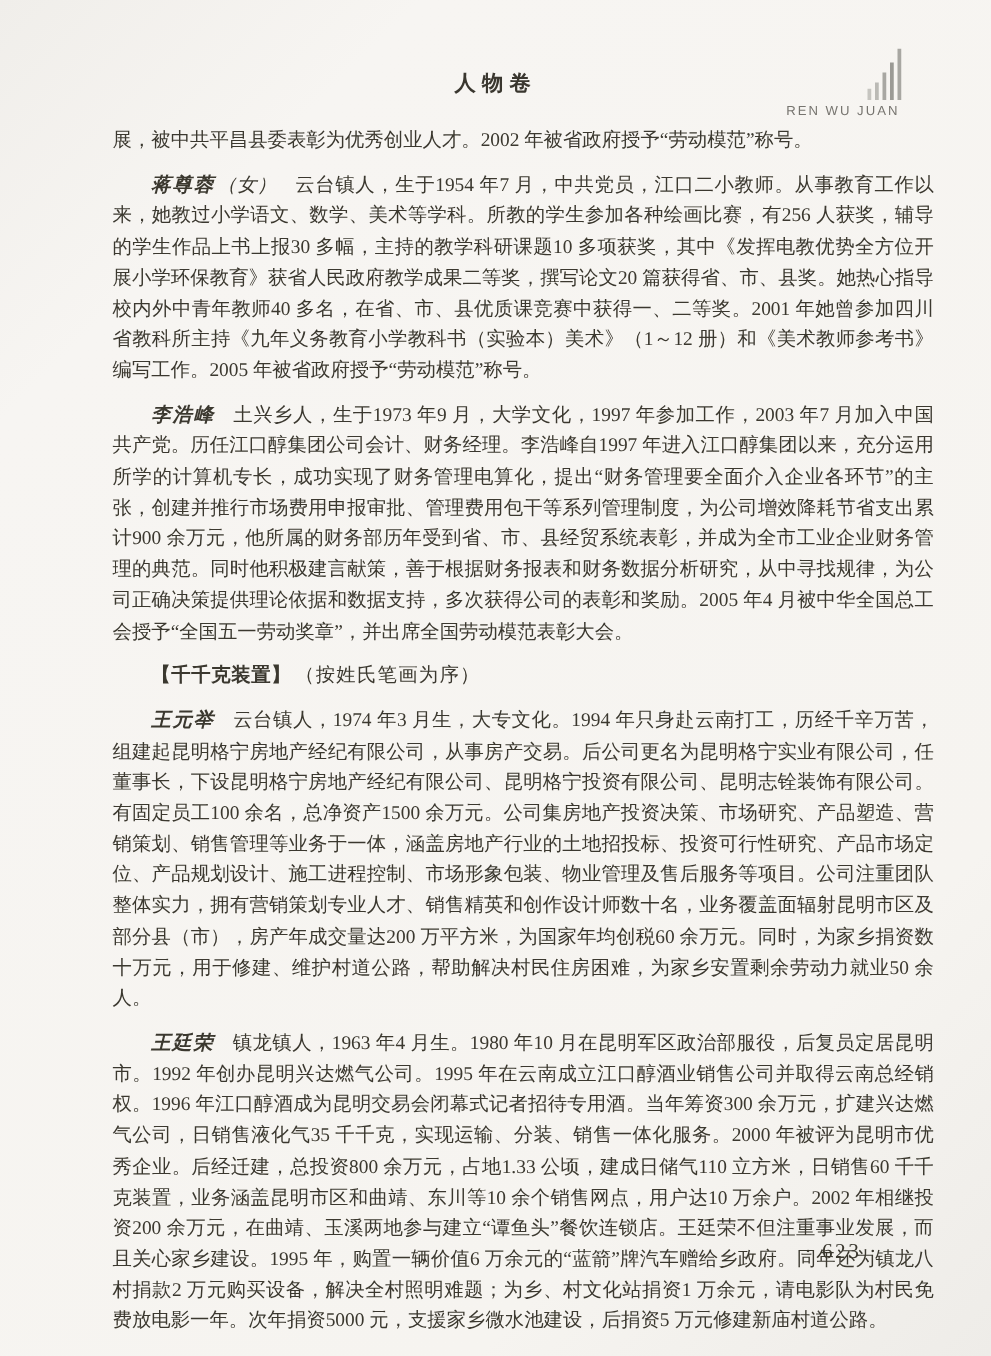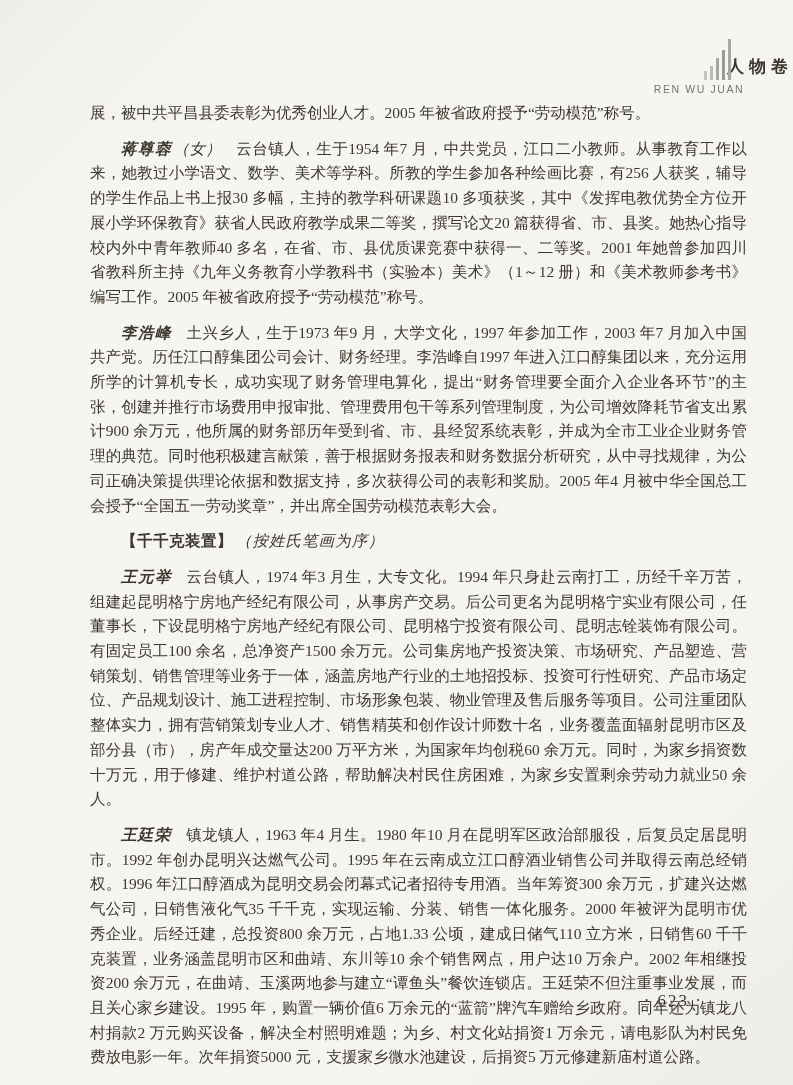--- a/index.html
+++ b/index.html
@@ -16,32 +16,32 @@
     font-family: "Liberation Serif", "DejaVu Serif", serif;
     color: #38352e;
     overflow: hidden;
   }
   
   .header-title {
     position: absolute;
     top: 55px;
     left: 0;
     right: 0;
-    text-align: right;
+    text-align: center;
     font-size: 17px;
     font-weight: bold;
     letter-spacing: 5px;
     color: #3a372f;
   }
   .logo {
     position: absolute;
     top: 38px;
-    right: 34px;
+    right: 44px;
     width: 120px;
-    text-align: center;
+    text-align: left;
   }
   .logo-bars {
     display: flex;
     align-items: flex-end;
     justify-content: flex-end;
     gap: 3px;
     height: 42px;
     padding-right: 28px;
   }
   .logo-bars i {
@@ -97,21 +97,20 @@
   }
   .gender-note {
     font-style: italic;
     margin-left: 0.1em;
   }
   .sec-title {
     font-weight: bold;
     letter-spacing: 0.5px;
   }
   .sec-note {
-    font-style: italic;
     margin-left: 0.2em;
     letter-spacing: 1px;
   }
   
   .page-number {
     position: absolute;
     bottom: 74px;
     right: 90px;
     font-size: 17px;
     letter-spacing: 2px;
@@ -132,21 +131,21 @@
         <i></i>
         <i></i>
         <i></i>
     </div>
     <div class="logo-text">REN WU JUAN</div>
   </div>
 
   <div class="text-block">
 
     <p class="cont">
-      <span>展，被中共平昌县委表彰为优秀创业人才。2005 年被省政府授予“劳动模范”称号。</span>
+      <span>展，被中共平昌县委表彰为优秀创业人才。2002 年被省政府授予“劳动模范”称号。</span>
     </p>
 
     <p class="entry">
       <span class="name-group"><span class="entry-name">蒋尊蓉</span><span class="gender-note">（女）</span></span><span class="entry-body">云台镇人，生于1954 年7 月，中共党员，江口二小教师。从事教育工作以来，她教过小学语文、数学、美术等学科。所教的学生参加各种绘画比赛，有256 人获奖，辅导的学生作品上书上报30 多幅，主持的教学科研课题10 多项获奖，其中《发挥电教优势全方位开展小学环保教育》获省人民政府教学成果二等奖，撰写论文20 篇获得省、市、县奖。她热心指导校内外中青年教师40 多名，在省、市、县优质课竞赛中获得一、二等奖。2001 年她曾参加四川省教科所主持《九年义务教育小学教科书（实验本）美术》（1～12 册）和《美术教师参考书》编写工作。2005 年被省政府授予“劳动模范”称号。</span>
     </p>
 
     <p class="entry">
       <span class="name-group"><span class="entry-name">李浩峰</span></span><span class="entry-body">土兴乡人，生于1973 年9 月，大学文化，1997 年参加工作，2003 年7 月加入中国共产党。历任江口醇集团公司会计、财务经理。李浩峰自1997 年进入江口醇集团以来，充分运用所学的计算机专长，成功实现了财务管理电算化，提出“财务管理要全面介入企业各环节”的主张，创建并推行市场费用申报审批、管理费用包干等系列管理制度，为公司增效降耗节省支出累计900 余万元，他所属的财务部历年受到省、市、县经贸系统表彰，并成为全市工业企业财务管理的典范。同时他积极建言献策，善于根据财务报表和财务数据分析研究，从中寻找规律，为公司正确决策提供理论依据和数据支持，多次获得公司的表彰和奖励。2005 年4 月被中华全国总工会授予“全国五一劳动奖章”，并出席全国劳动模范表彰大会。</span>
     </p>
 

